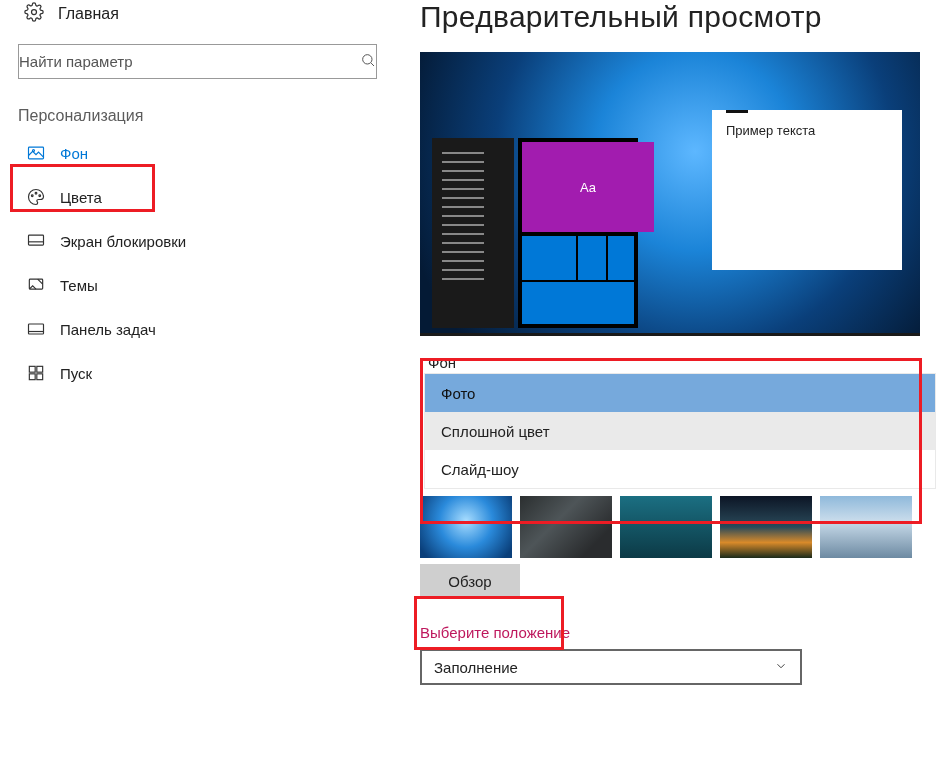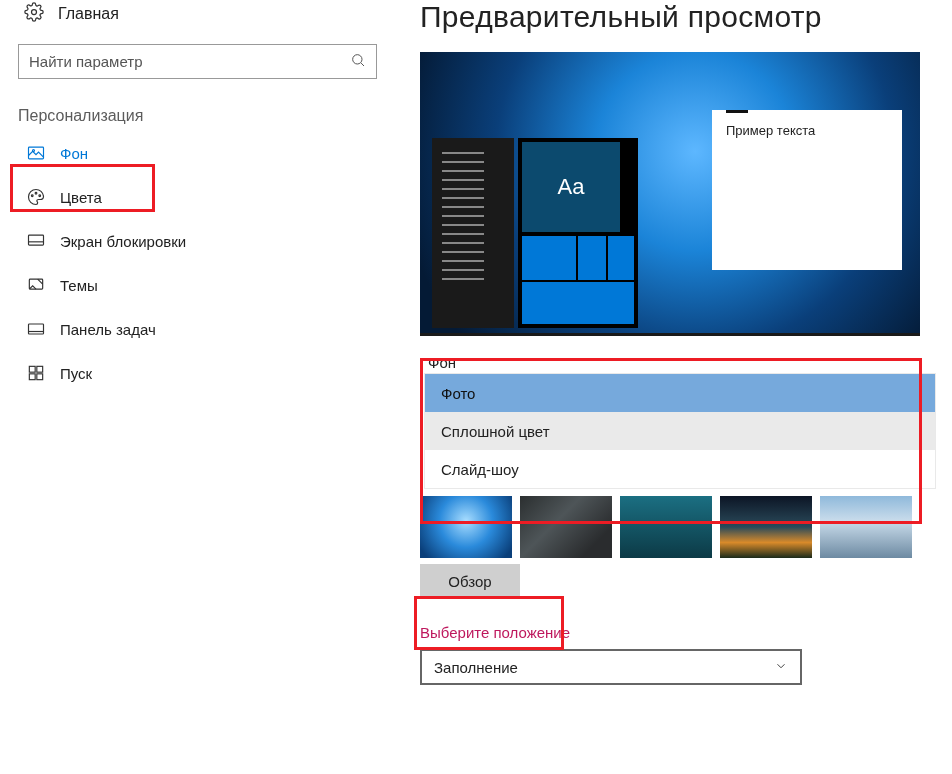--- a/index.html
+++ b/index.html
@@ -1,42 +1,42 @@
 <!DOCTYPE html>
 <html><head>
 <meta charset="utf-8">
 <style>
 *{box-sizing:border-box;margin:0;padding:0;font-family:"Segoe UI",Arial,sans-serif}
 body{width:952px;height:774px;background:#fff;position:relative;overflow:hidden}
 .sidebar{position:absolute;left:0;top:0;width:395px;height:774px;padding:0 18px}
 .home-row{display:flex;align-items:center;gap:14px;margin:2px 0 18px 6px}
 .gear-icon svg{width:20px;height:20px;stroke:#333;fill:none;stroke-width:1.5}
 .home-label{font-size:16px;color:#222}
-.search-box{display:flex;align-items:center;border:1px solid #999;height:35px;padding:0 10px;margin-bottom:28px}
+.search-box{display:flex;align-items:center;border:1px solid #999;height:35px;padding:0 0;margin-bottom:28px}
 .search-input{flex:1;border:none;outline:none;font-size:15px;color:#666;background:transparent}
 .search-input::placeholder{color:#555}
 .search-icon svg{width:16px;height:16px;stroke:#555;fill:none;stroke-width:1.5}
 .section-title{font-size:16px;color:#5c5c5c;margin-bottom:6px}
 .nav-item{display:flex;align-items:center;gap:14px;height:44px;padding:0 8px;cursor:pointer}
 .nav-item .icon-wrap{width:20px;display:flex;justify-content:center}
 .nav-item .icon-wrap svg{width:20px;height:20px;stroke:#333;fill:none;stroke-width:1.4}
 .nav-label{font-size:15px;color:#222}
 .nav-item.active .nav-label{color:#0078D7}
 .nav-item.active .icon-wrap svg{stroke:#0078D7}
 .hl-1{position:absolute;left:10px;top:164px;width:145px;height:48px;border:3px solid #ED1C24;pointer-events:none}
 .content{position:absolute;left:420px;top:0;width:520px}
 .heading{font-size:30px;font-weight:300;color:#222;margin-bottom:18px;letter-spacing:0.3px}
 .preview{width:500px;height:284px;background:#000;position:relative;overflow:hidden}
 .wallpaper{position:absolute;inset:0;background:radial-gradient(circle at 55% 35%,#5db7ff 0%,#1b84d8 30%,#0a3f7a 60%,#041a35 90%)}
 .taskbar-strip{position:absolute;left:0;bottom:0;width:100%;height:3px;background:#1a1a1a}
 .start-panel{position:absolute;left:12px;top:86px;width:82px;height:190px;background:#1a1a1a}
 .menu-lines{position:absolute;left:10px;top:14px;display:flex;flex-direction:column;gap:7px}
 .menu-lines span{display:block;width:42px;height:2px;background:#888}
 .tiles-panel{position:absolute;left:98px;top:86px;width:120px;height:190px;background:#000}
-.big-tile{position:absolute;left:4px;top:4px;width:98px;height:90px;background:#0c4a6e;display:flex;align-items:center;justify-content:center;color:#fff;font-size:22px}
+.big-tile{position:absolute;left:4px;top:4px;width:132px;height:90px;background:#a21caf;display:flex;align-items:center;justify-content:center;color:#fff;font-size:13px}
 .row2{position:absolute;left:4px;top:98px;display:flex;gap:2px}
 .row2 div{background:#0078D7}
 .t-a{width:54px;height:44px}
 .t-b{width:28px;height:44px}
 .t-c{width:26px;height:44px}
 .row3{position:absolute;left:4px;top:144px;width:112px;height:42px;background:#0078D7}
 .sample-card{position:absolute;right:18px;top:58px;width:190px;height:160px;background:#fff;padding:0 14px}
 .sample-card .accent{width:22px;height:3px;background:#111;margin-bottom:10px}
 .sample-card .txt{font-size:13px;color:#222}
 .section-label{font-size:15px;color:#222;margin-top:10px;margin-bottom:2px}

